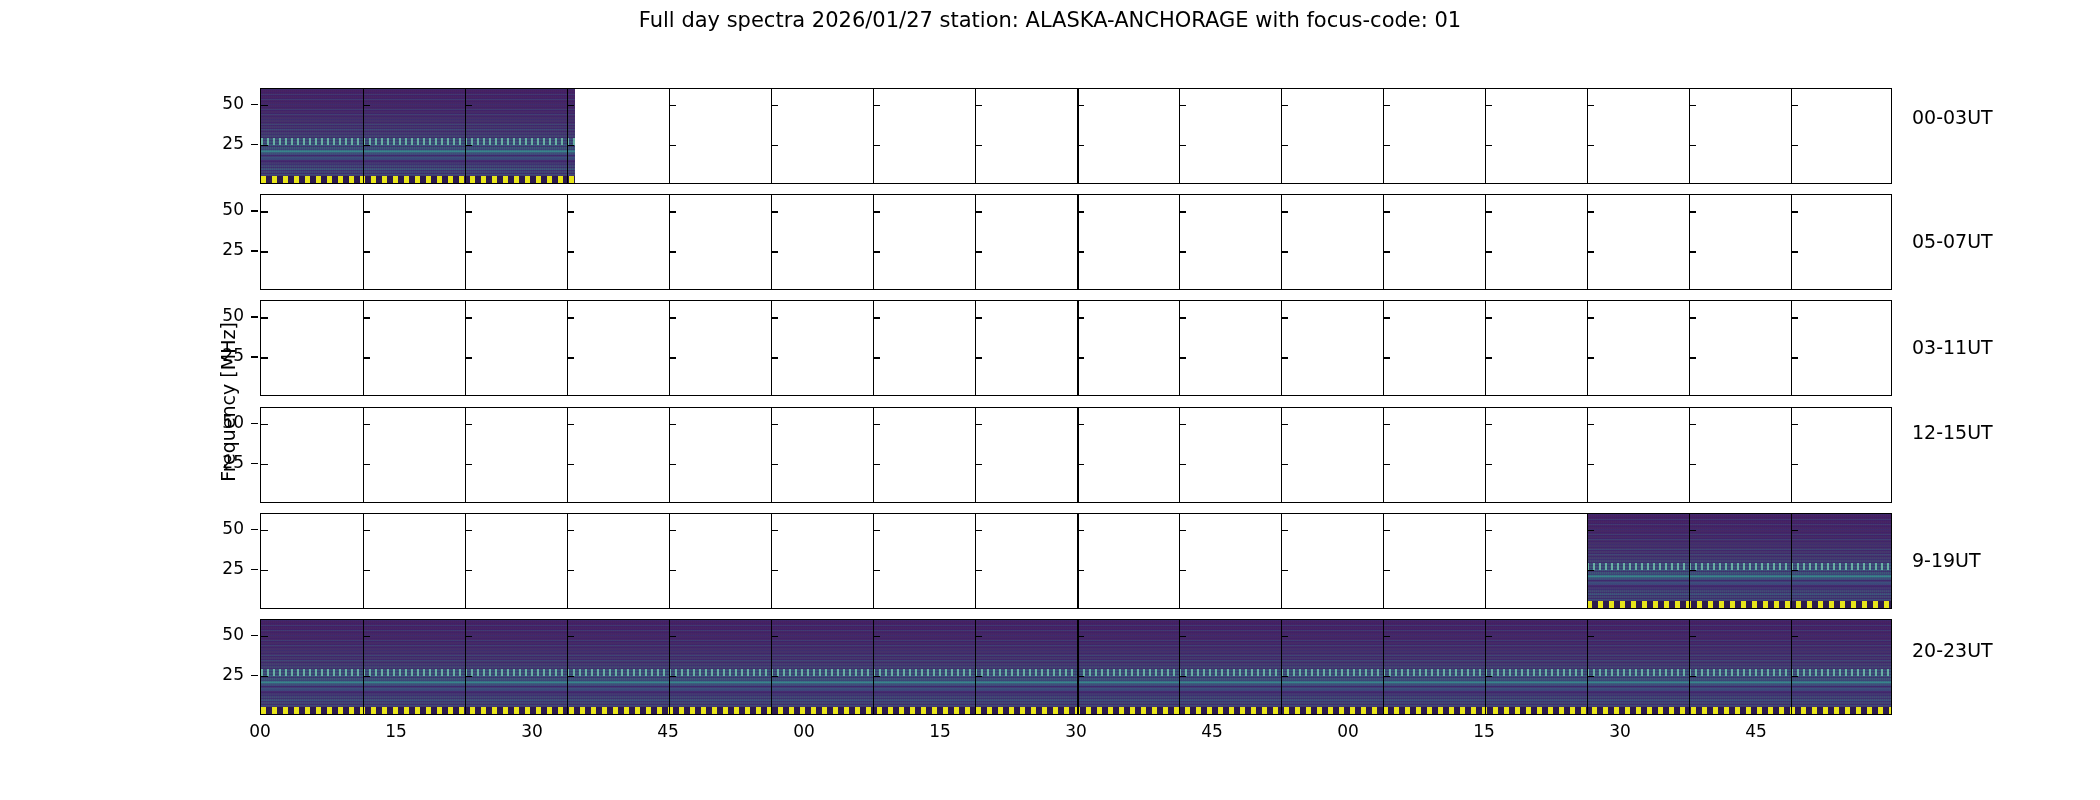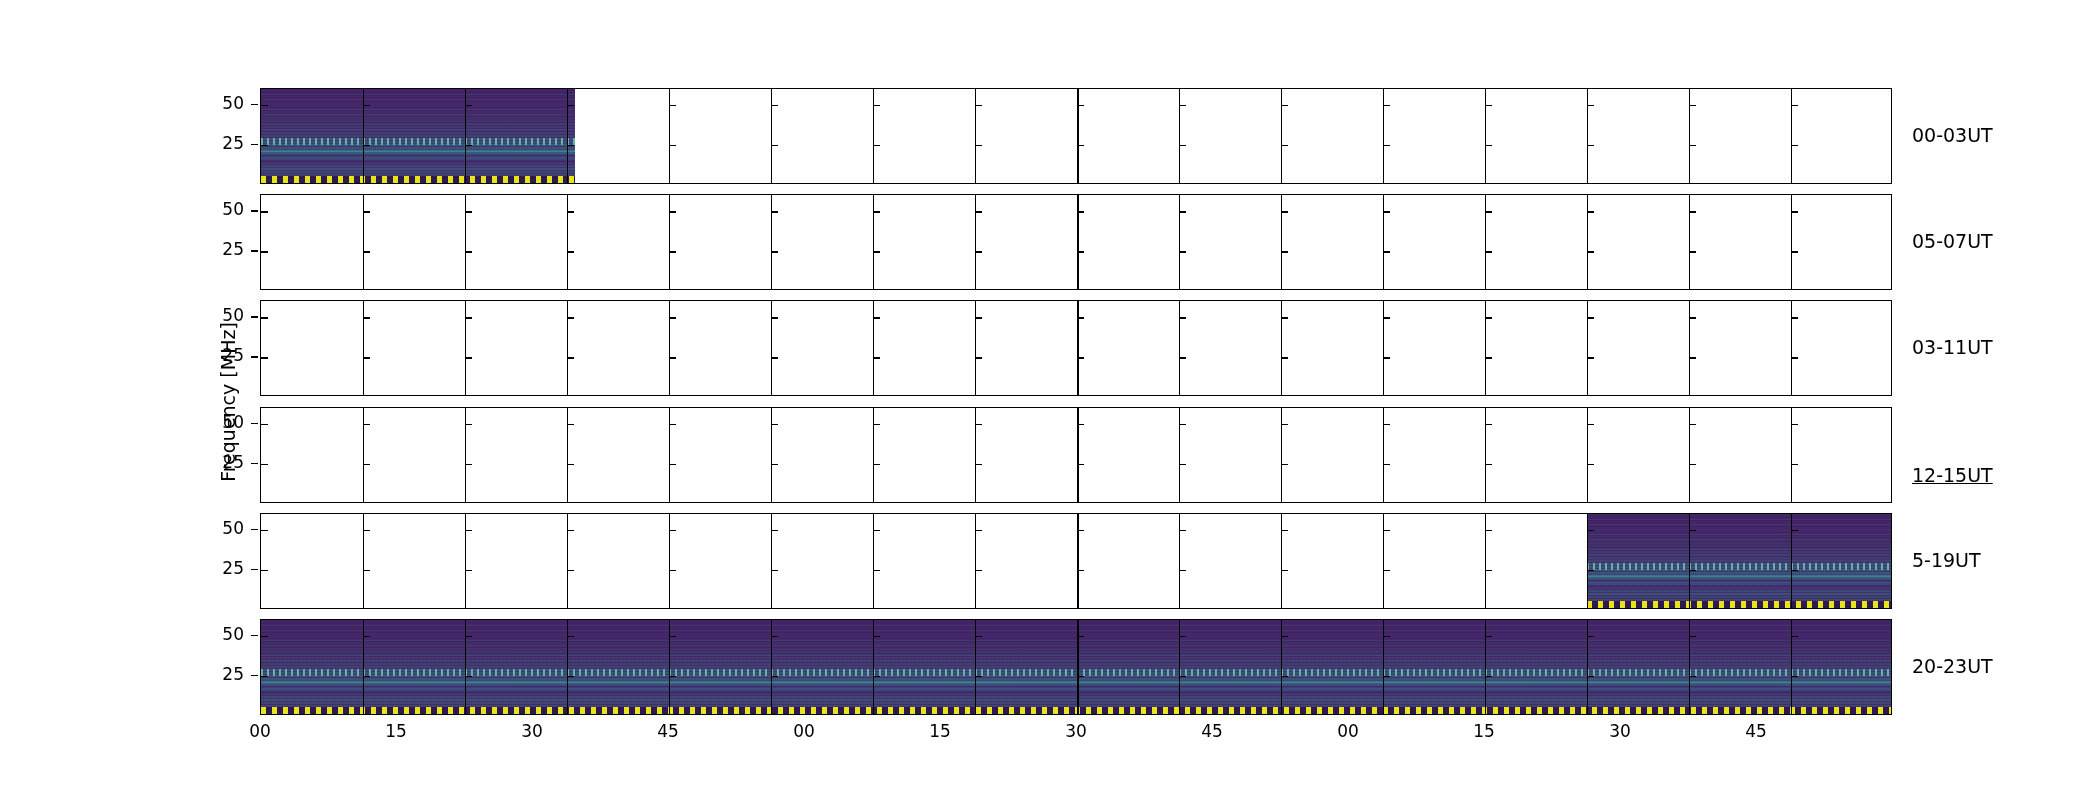--- a/index.html
+++ b/index.html
@@ -99,20 +99,21 @@
     transform:translateY(-50%) rotate(-90deg);
     transform-origin:center center;
     font-size:19px;color:#000;white-space:nowrap;
   }
 </style>
 </head>
 <body>
 
 <div id="figure">
 
+  <div class="fig-title">Full day spectra 2026/01/27 station: ALASKA-ANCHORAGE with focus-code: 01</div>
 
   <div id="axes-area">
     <div class="ylabel-title">Frequency [MHz]</div>
   <div class="row-strip" style="top: 0px; height: 96px;">
         <div class="spec" style="left: 0px; width: 314.16px;">
           <div class="noise"></div>
           <div class="band b1 speckle" style="top: 49.3px; height: 7px;"></div>
           <div class="band b2" style="top: 59.9px; height: 5px;"></div>
           <div class="band b3" style="top: 66.8px; height: 4px;"></div>
           <div class="dashstrip"></div>
@@ -443,26 +444,26 @@
         <div class="ytickmark" style="left: 1428px; top: 56px;"></div>
         <div class="ytickmark" style="left: 1530px; top: 16px;"></div>
         <div class="ytickmark" style="left: 1530px; top: 56px;"></div>
       </div>
       <div class="ylabel-tick" style="left: -56px; top: 538px;">50</div>
       <div class="ytick-dash" style="left: -9px; top: 547px;"></div>
       <div class="ylabel-tick" style="left: -56px; top: 578px;">25</div>
       <div class="ytick-dash" style="left: -9px; top: 587px;"></div>
     </div>
 
-<div class="row-label" style="top: 126px; text-align: center;">00-03UT</div>
+<div class="row-label" style="top: 108px; text-align: center;">00-03UT</div>
     <div class="row-label" style="top: 232.2px;">05-07UT</div>
     <div class="row-label" style="top: 338.4px;">03-11UT</div>
-    <div class="row-label" style="top: 466px; text-decoration: underline;">12-15UT</div>
-    <div class="row-label" style="top: 550.8px;">5-19UT</div>
-    <div class="row-label" style="top: 657px;">20-23UT</div>
+    <div class="row-label" style="top: 423px;">12-15UT</div>
+    <div class="row-label" style="top: 550.8px;">9-19UT</div>
+    <div class="row-label" style="top: 641px;">20-23UT</div>
     <div class="xlabel-tick" style="left: 230px; top: 723px;">00</div>
     <div class="xlabel-tick" style="left: 366px; top: 723px;">15</div>
     <div class="xlabel-tick" style="left: 502px; top: 723px;">30</div>
     <div class="xlabel-tick" style="left: 638px; top: 723px;">45</div>
     <div class="xlabel-tick" style="left: 774px; top: 723px;">00</div>
     <div class="xlabel-tick" style="left: 910px; top: 723px;">15</div>
     <div class="xlabel-tick" style="left: 1046px; top: 723px;">30</div>
     <div class="xlabel-tick" style="left: 1182px; top: 723px;">45</div>
     <div class="xlabel-tick" style="left: 1318px; top: 723px;">00</div>
     <div class="xlabel-tick" style="left: 1454px; top: 723px;">15</div>

